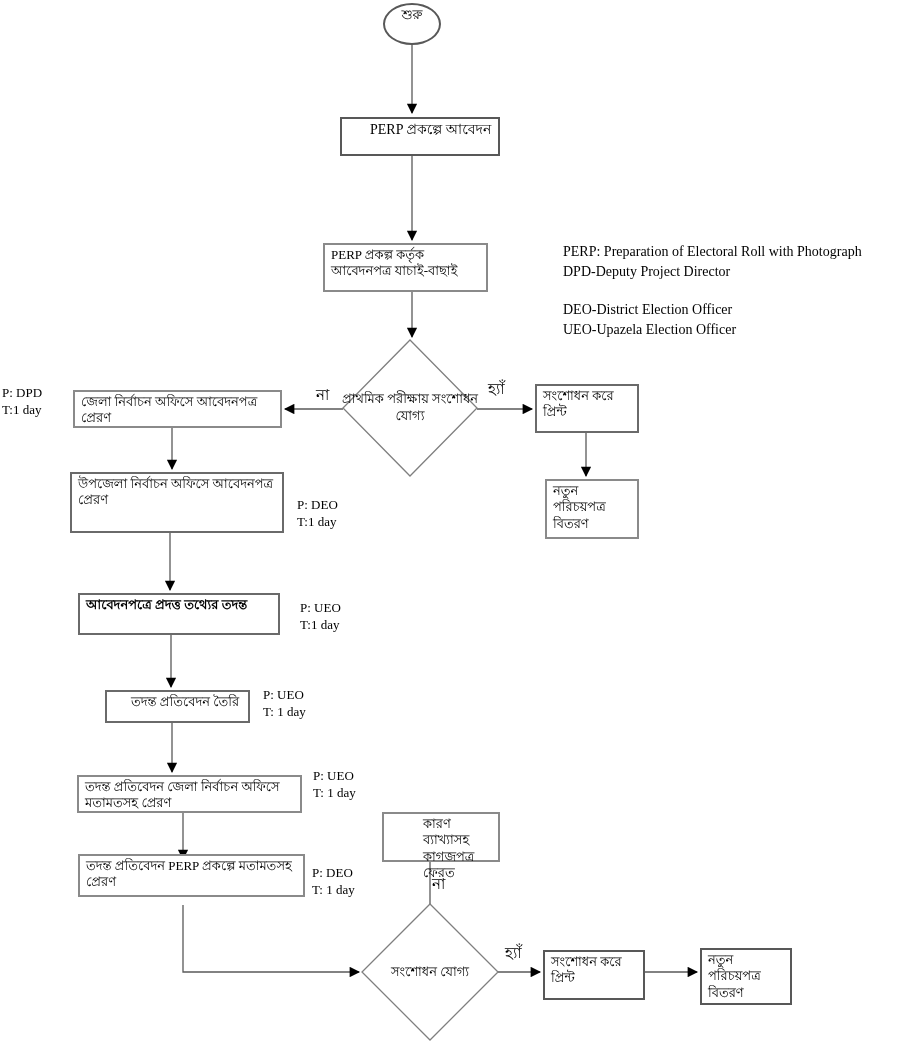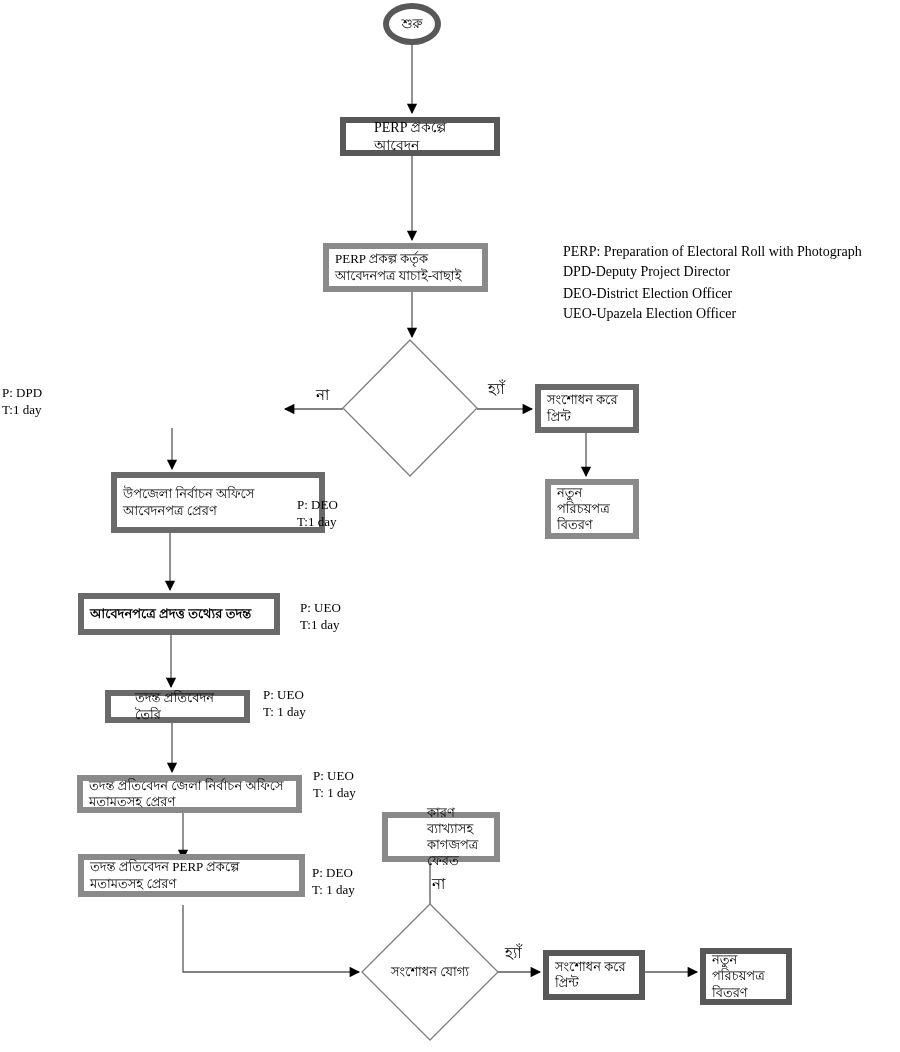--- a/index.html
+++ b/index.html
@@ -1,32 +1,32 @@
 <!DOCTYPE html>
 <html><head>
 <meta charset="utf-8">
 <style>
   html,body{margin:0;padding:0;background:#ffffff;}
   #canvas{position:relative;width:900px;height:1052px;background:#ffffff;
           font-family:"Liberation Serif","DejaVu Serif",serif;color:#000;}
   #wires{position:absolute;left:0;top:0;width:900px;height:1052px;}
 
-  .node{position:absolute;border:6px solid #a3a3a3;background:#fff;
-        display:flex;align-items:center;box-sizing:border-box;
+  .node{position:absolute;border:2px solid #a3a3a3;background:#fff;
+        display:flex;box-sizing:border-box;
         font-size:13px;line-height:1.25;padding:2px 6px;}
   .node.center{justify-content:center;text-align:center;}
 
   #n-start{left:383px;top:3px;width:58px;height:42px;border-radius:50%;
            justify-content:center;border-color:#585858;}
   #n-apply{left:340px;top:117px;width:160px;height:39px;border-color:#585858;font-size:14px;padding-left:28px;}
   #n-verify{left:323px;top:243px;width:165px;height:49px;border-color:#8a8a8a;font-size:13px;}
   #n-district{left:73px;top:390px;width:209px;height:38px;border-color:#8a8a8a;}
   #n-print1{left:535px;top:384px;width:104px;height:49px;border-color:#6a6a6a;}
   #n-distribute1{left:545px;top:479px;width:94px;height:60px;border-color:#8a8a8a;}
-  #n-upazila{left:70px;top:472px;width:214px;height:61px;border-color:#6a6a6a;margin-left:41px;}
+  #n-upazila{left:70px;top:472px;width:214px;height:61px;border-color:#6a6a6a;}
   #n-investigate{left:78px;top:593px;width:202px;height:42px;border-color:#6a6a6a;font-weight:bold;}
   #n-report{left:105px;top:690px;width:145px;height:33px;border-color:#6a6a6a;padding-left:24px;}
   #n-reportdistrict{left:77px;top:775px;width:225px;height:38px;border-color:#8a8a8a;}
   #n-reportperp{left:78px;top:854px;width:227px;height:43px;border-color:#8a8a8a;}
   #n-return{left:382px;top:812px;width:118px;height:50px;border-color:#8a8a8a;padding-left:39px;}
   #n-print2{left:543px;top:950px;width:102px;height:50px;border-color:#585858;}
   #n-distribute2{left:700px;top:948px;width:92px;height:57px;border-color:#585858;}
 
   .dtext{position:absolute;display:flex;align-items:center;justify-content:center;
          text-align:center;font-size:13px;line-height:1.3;}
@@ -42,21 +42,21 @@
   .pt{position:absolute;font-size:13px;line-height:17px;white-space:pre;}
   #pt-0{left:2px;top:384px;}
   #pt-1{left:297px;top:496px;}
   #pt-2{left:300px;top:599px;}
   #pt-3{left:263px;top:686px;}
   #pt-4{left:313px;top:767px;}
   #pt-5{left:312px;top:864px;}
 
   #legend{position:absolute;left:563px;top:242px;width:330px;
           font-size:14px;line-height:20px;}
-  #legend div:nth-child(3){margin-top:2px;}
+  #legend div:nth-child(3){margin-top:18px;}
 </style>
 </head>
 <body>
 
 <div id="canvas">
 
   <svg id="wires" viewBox="0 0 900 1052" xmlns="http://www.w3.org/2000/svg">
     <defs>
       <marker id="ah" viewBox="0 0 10 10" refX="9" refY="5" markerWidth="10" markerHeight="8" orient="auto">
         <path d="M0,0 L10,5 L0,10 z" fill="#000"></path>
@@ -97,24 +97,30 @@
     <span>PERP প্রকল্প কর্তৃক আবেদনপত্র যাচাই-বাছাই</span>
   </div>
 
   <div id="legend">
     <div>PERP: Preparation of Electoral Roll with Photograph</div>
     <div>DPD-Deputy Project Director</div>
     <div>DEO-District Election Officer</div>
     <div>UEO-Upazela Election Officer</div>
   </div>
 
+  <div class="dtext" id="t-decision1">
+    <span>প্রাথমিক পরীক্ষায় সংশোধন যোগ্য</span>
+  </div>
 
   <span class="elabel" id="l-no1">না</span>
   <span class="elabel" id="l-yes1">হ্যাঁ</span>
 
+  <div class="node" id="n-district">
+    <span>জেলা নির্বাচন অফিসে আবেদনপত্র প্রেরণ</span>
+  </div>
 
   <div class="node" id="n-print1">
     <span>সংশোধন করে প্রিন্ট</span>
   </div>
 
   <div class="node" id="n-distribute1">
     <span>নতুন পরিচয়পত্র বিতরণ</span>
   </div>
 
   <div class="node" id="n-upazila">

